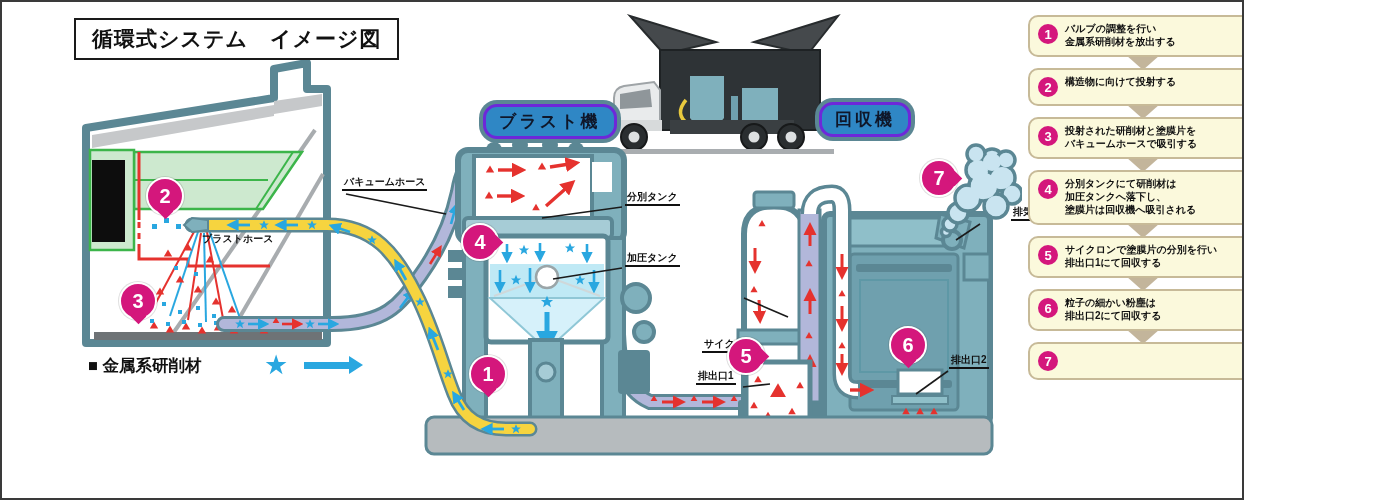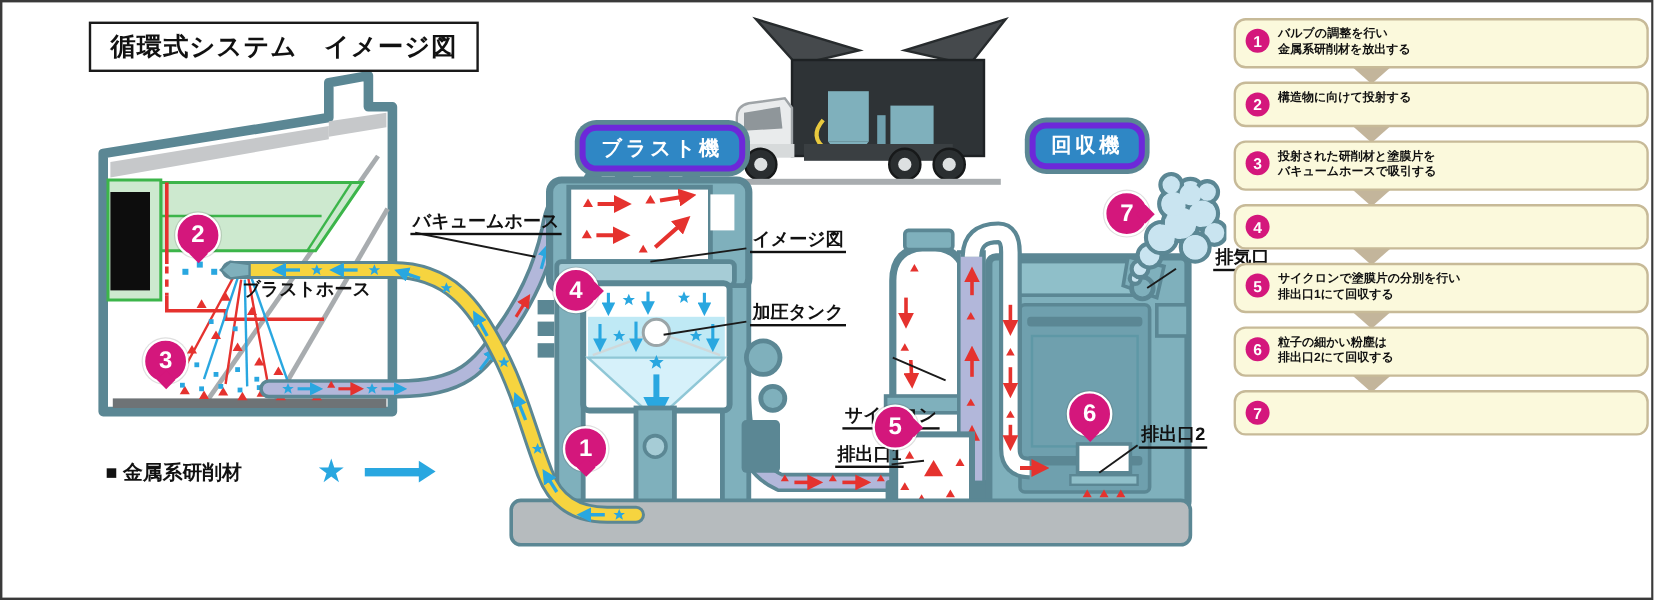--- a/index.html
+++ b/index.html
@@ -1,53 +1,53 @@
 <!DOCTYPE html>
 <html><head>
 <meta charset="utf-8">
 <style>
   html,body{margin:0;padding:0;background:#fff;}
   .canvas{
-    position:relative;width:1378px;height:500px;background:#fff;
+    position:relative;width:1244px;height:500px;background:#fff;
     border:2px solid #3a3a3a;box-sizing:border-box;overflow:hidden;
     font-family:"Liberation Sans","DejaVu Sans",sans-serif;
   }
   .diagram-svg{position:absolute;left:0;top:0;}
   
   .title-box{
     position:absolute;left:72px;top:16px;background:#fff;border:2.5px solid #1a1a1a;
     padding:5px 16px;font-size:21px;font-weight:bold;color:#111;letter-spacing:1px;white-space:pre;
   }
   
   .machine-badge{
-    position:absolute;background:#2F87C5;color:#ffffff;font-weight:bold;font-size:17px;
-    letter-spacing:3px;padding:3px 13px;border-radius:14px;border:5px solid #6d28d9;
+    position:absolute;background:#2F87C5;color:#0f172a;font-weight:bold;font-size:17px;
+    letter-spacing:3px;padding:3px 13px;border-radius:14px;border:3px solid #6d28d9;
     box-shadow:0 0 0 4px #5B8794;white-space:nowrap;
   }
   .badge-blast{left:481px;top:102px;}
-  .badge-recovery{left:856px;top:100px;}
+  .badge-recovery{left:817px;top:100px;}
   
   .part-label{
-    position:absolute;font-size:15px;font-weight:bold;color:#111;white-space:nowrap;
+    position:absolute;font-size:10px;font-weight:bold;color:#111;white-space:nowrap;
     border-bottom:2px solid #111;padding:0 2px 1px 2px;line-height:1.15;
   }
   .no-underline{border-bottom:none;}
   
   .num-badge{
     position:absolute;width:34px;height:34px;border-radius:50%;background:#D4177C;
     color:#fff;font-size:20px;font-weight:bold;display:flex;align-items:center;justify-content:center;
     border:2.5px solid #fff;box-shadow:0 0 0 1px rgba(80,80,80,.18);z-index:5;
   }
   .num-badge::after{
     content:'';position:absolute;width:11px;height:11px;background:#D4177C;transform:rotate(45deg);
   }
   .tail-down::after{bottom:-4px;left:50%;margin-left:-5.5px;}
   .tail-right::after{right:-4px;top:50%;margin-top:-5.5px;}
   
-  .legend{position:absolute;left:86px;top:350px;display:flex;flex-direction:column;gap:13px;margin-top:28px;}
+  .legend{position:absolute;left:86px;top:350px;display:flex;flex-direction:column;gap:13px;}
   .legend-row{display:flex;align-items:center;}
   .legend-label{font-size:16.5px;font-weight:bold;color:#111;width:168px;white-space:nowrap;}
   .legend-marker{width:40px;text-align:center;line-height:1;}
   .marker-star{color:#29A7E0;font-size:27px;}
   .marker-tri{color:#E5322E;font-size:21px;}
   .legend-arrow{position:relative;width:46px;height:7px;margin-left:8px;}
   .legend-arrow::after{
     content:'';position:absolute;right:-13px;top:-6px;
     border-top:9.5px solid transparent;border-bottom:9.5px solid transparent;
   }
@@ -381,21 +381,21 @@
     </g>
   </svg>
 
   <div class="title-box">循環式システム　イメージ図</div>
 
   <div class="machine-badge badge-blast">ブラスト機</div>
   <div class="machine-badge badge-recovery">回収機</div>
 
   <div class="part-label" style="left:340px;top:174px;">バキュームホース</div>
   <div class="part-label no-underline" style="left:198px;top:205px;margin-top:26px;">ブラストホース</div>
-  <div class="part-label" style="left:623px;top:189px;">イメージ図</div>
+  <div class="part-label" style="left:623px;top:189px;">分別タンク</div>
   <div class="part-label" style="left:623px;top:250px;">加圧タンク</div>
   <div class="part-label" style="left:700px;top:296px;margin-top:40px;">サイクロン</div>
   <div class="part-label" style="left:694px;top:368px;">排出口1</div>
   <div class="part-label" style="left:947px;top:352px;">排出口2</div>
   <div class="part-label" style="left:1009px;top:204px;">排気口</div>
 
   <div class="num-badge tail-down" style="left:467px;top:353px;">1</div>
   <div class="num-badge tail-down" style="left:144px;top:175px;">2</div>
   <div class="num-badge tail-down" style="left:117px;top:280px;">3</div>
   <div class="num-badge tail-right" style="left:459px;top:221px;">4</div>
@@ -424,20 +424,23 @@
     </div>
     <div class="step-arrow"></div>
     <div class="step-box">
       <span class="step-num">3</span>
       <span class="step-text">投射された研削材と塗膜片を
 バキュームホースで吸引する</span>
     </div>
     <div class="step-arrow"></div>
     <div class="step-box">
       <span class="step-num">4</span>
+      <span class="step-text">分別タンクにて研削材は
+加圧タンクへ落下し、
+塗膜片は回収機へ吸引される</span>
     </div>
     <div class="step-arrow"></div>
     <div class="step-box">
       <span class="step-num">5</span>
       <span class="step-text">サイクロンで塗膜片の分別を行い
 排出口1にて回収する</span>
     </div>
     <div class="step-arrow"></div>
     <div class="step-box">
       <span class="step-num">6</span>

